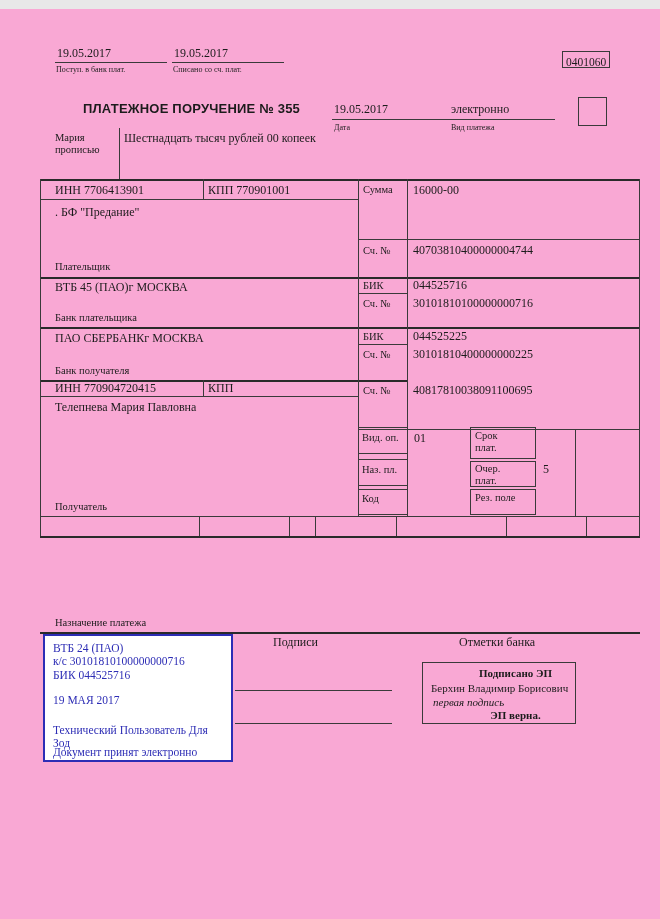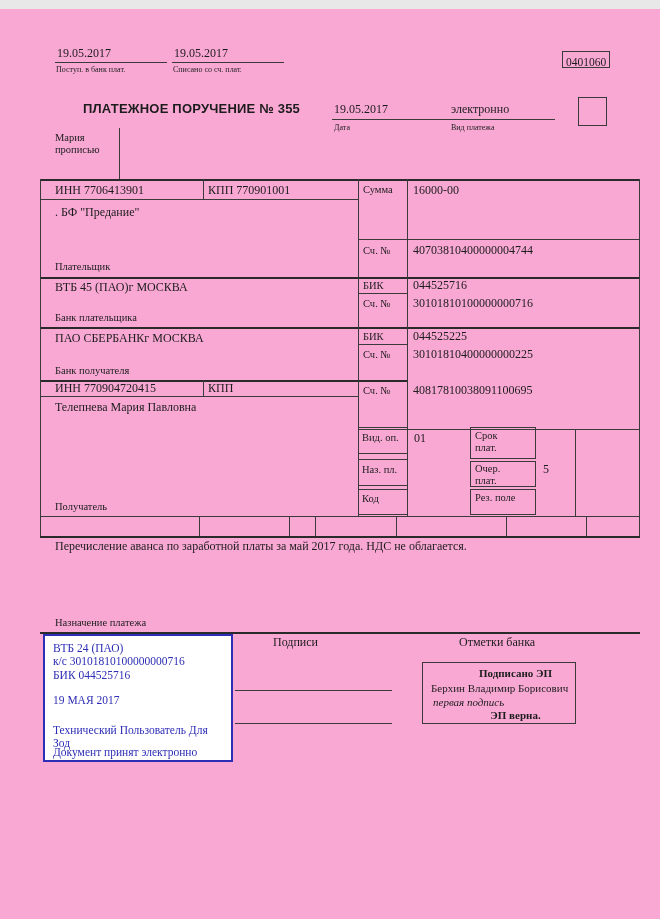--- a/index.html
+++ b/index.html
@@ -48,20 +48,21 @@
   <div class="t s8" style="left:334px;top:115px">Дата</div>
 
   <div class="t" style="left:451px;top:94px">электронно</div>
   <div class="hl" style="left:448px;top:110px;width:107px"></div>
   <div class="t s8" style="left:451px;top:115px">Вид платежа</div>
 
   <div class="box" style="left:578px;top:88px;width:29px;height:29px;border-width:1.5px"></div>
 
   <div class="t s10 wrap" style="left:55px;top:123px;width:60px">Мария прописью</div>
   <div class="vl" style="left:119px;top:119px;height:51px"></div>
+  <div class="t" style="left:124px;top:123px">Шестнадцать тысяч рублей 00 копеек</div>
 
   <div class="hl2" style="left:40px;top:170px;width:600px"></div>
   <div class="hl" style="left:40px;top:190px;width:318px"></div>
   <div class="hl" style="left:358px;top:230px;width:282px"></div>
   <div class="hl2" style="left:40px;top:268px;width:600px"></div>
   <div class="hl" style="left:358px;top:284px;width:49px"></div>
   <div class="hl2" style="left:40px;top:318px;width:600px"></div>
   <div class="hl" style="left:358px;top:335px;width:49px"></div>
   <div class="hl2" style="left:40px;top:371px;width:367px"></div>
   <div class="hl" style="left:40px;top:387px;width:318px"></div>
@@ -128,21 +129,20 @@
   <div class="box" style="left:470px;top:418px;width:66px;height:32px"></div>
   <div class="t s10 wrap" style="left:475px;top:421px;width:45px">Срок плат.</div>
 
   <div class="box" style="left:470px;top:452px;width:66px;height:26px"></div>
   <div class="t s10 wrap" style="left:475px;top:454px;width:45px">Очер. плат.</div>
   <div class="t" style="left:543px;top:454px">5</div>
 
   <div class="box" style="left:470px;top:480px;width:66px;height:26px"></div>
   <div class="t s10" style="left:475px;top:483px">Рез. поле</div>
 
-  <div class="t" style="left:55px;top:531px">Перечисление аванса по заработной платы за май 2017 года. НДС не облагается.</div>
   <div class="t s10" style="left:55px;top:608px">Назначение платежа</div>
 
   <div class="hl2" style="left:40px;top:623px;width:600px"></div>
 
   <div class="box stamp-blue" style="left: 43px; top: 625px; width: 190px; height: 128px; background: rgb(255, 255, 255); border-color: rgb(45, 45, 181); color: rgb(45, 45, 181);">
     <div class="t" style="left:8px;top:6px">ВТБ 24 (ПАО)</div>
     <div class="t" style="left:8px;top:19px">к/с 30101810100000000716</div>
     <div class="t" style="left:8px;top:33px">БИК 044525716</div>
     <div class="t" style="left:8px;top:58px">19 МАЯ 2017</div>
     <div class="t" style="left:8px;top:88px">Технический Пользователь Для</div>

